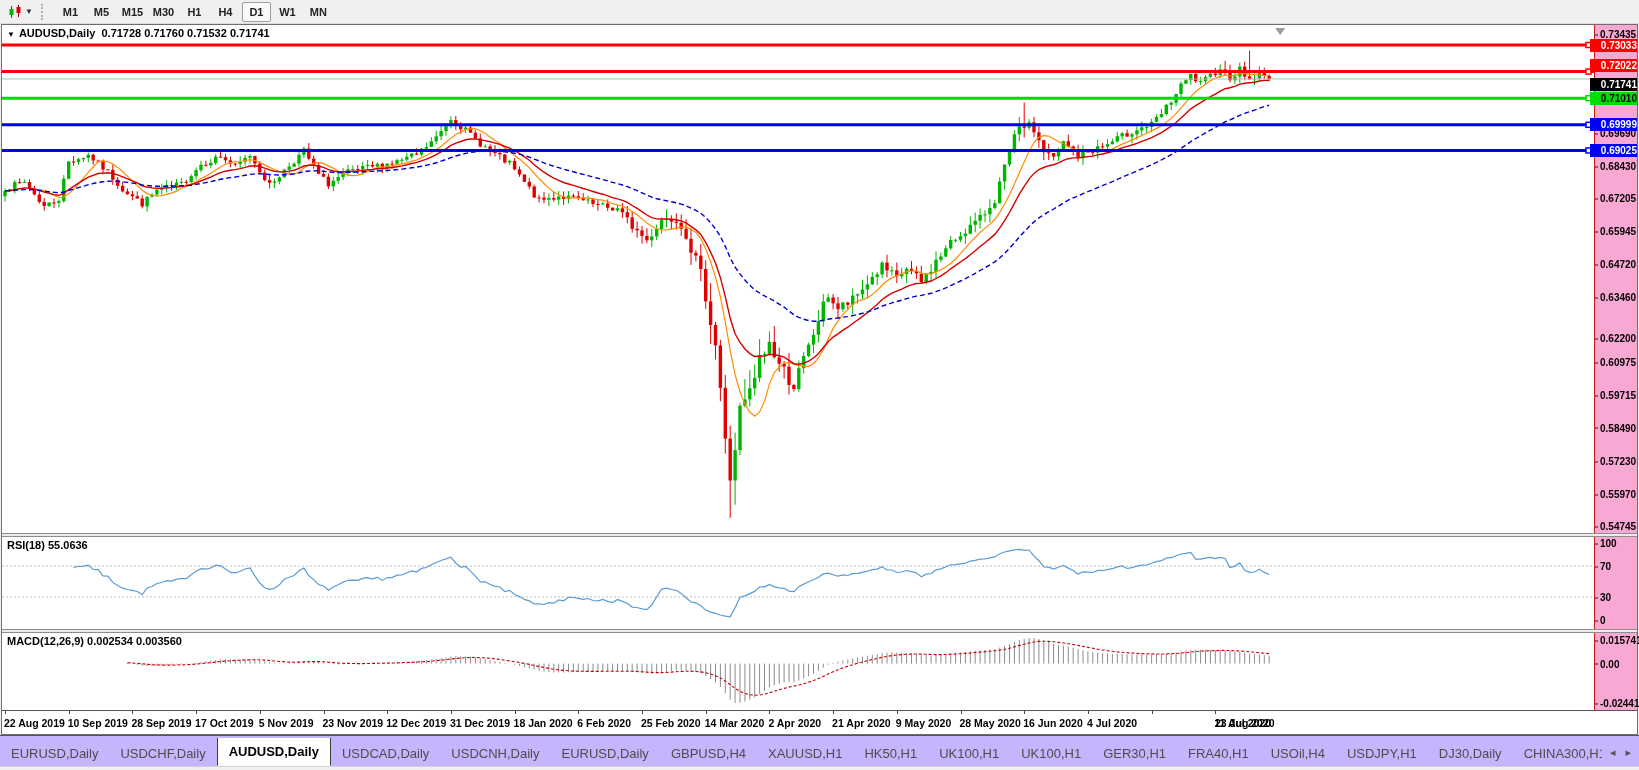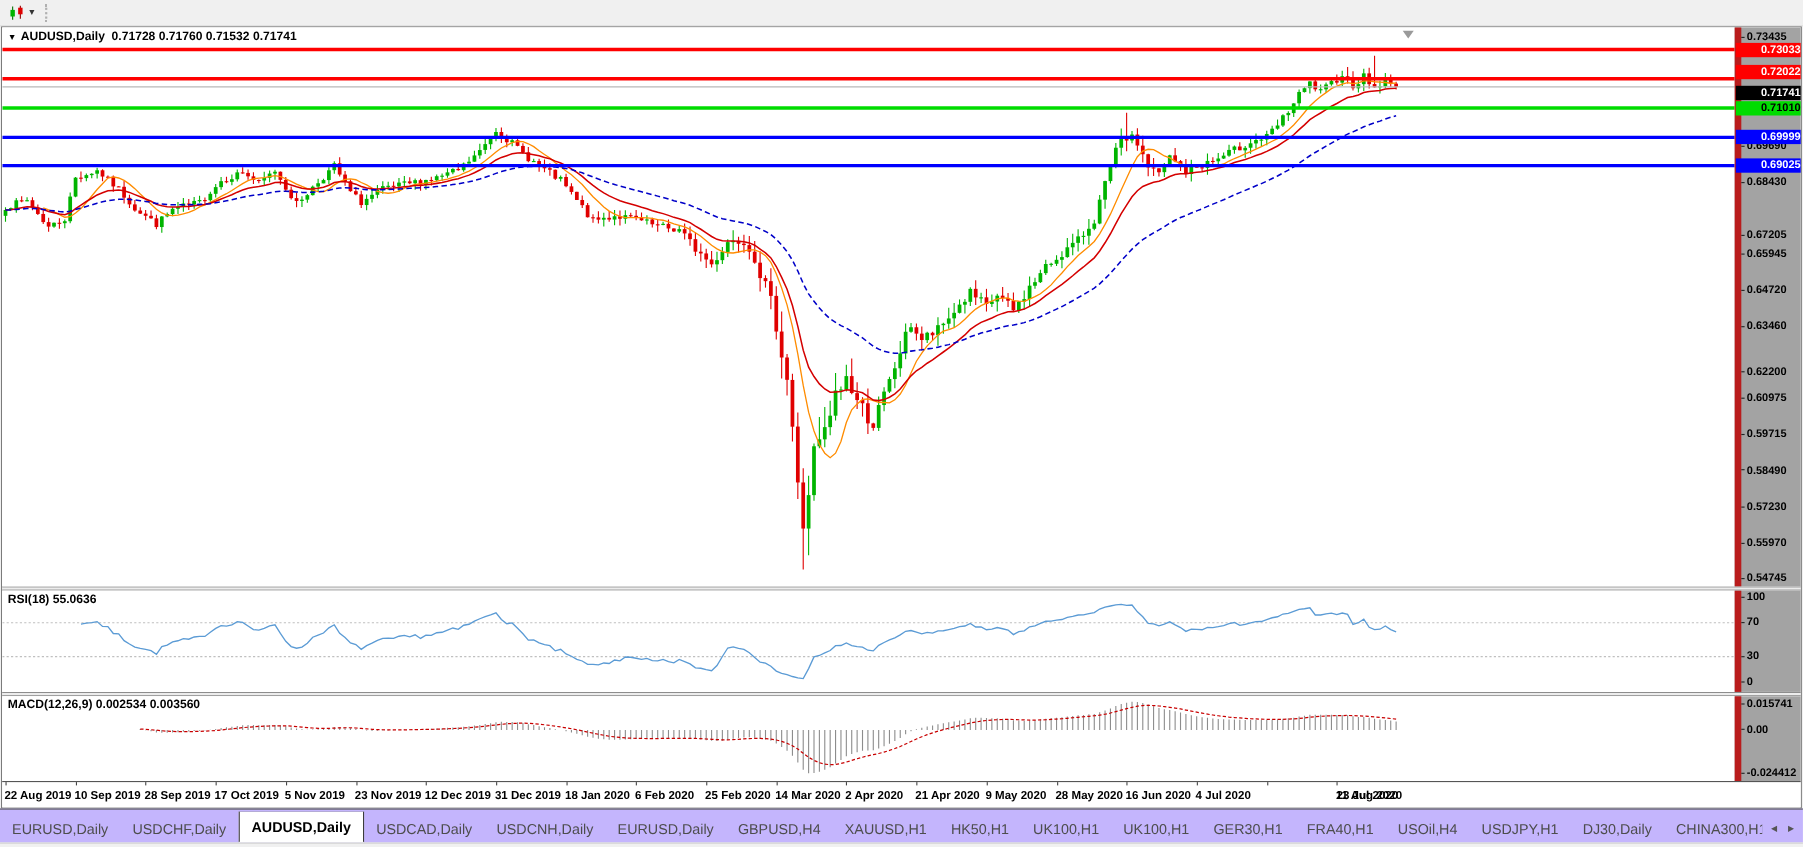--- a/index.html
+++ b/index.html
@@ -16,21 +16,21 @@
   .tfbtn.active{background:#f9f9f9;border:1px solid #9e9e9e;}
   
   .chart-window{position:absolute;top:24px;left:1px;width:1637px;height:711px;background:#fff;
     border:1px solid #6e6e6e;box-sizing:border-box;}
   .pane{position:relative;display:flex;background:#fff;}
   .pane-main{height:508px;}
   .pane-rsi{height:92px;}
   .pane-macd{height:77px;}
   .plot{flex:1 1 auto;position:relative;overflow:hidden;background:#fff;}
   .plot svg{position:absolute;left:0;top:0;}
-  .axis{width:60px;box-sizing:border-box;border-left:6px solid #b91c1c;position:relative;background:#a3a3a3;
+  .axis{width:43px;box-sizing:border-box;border-left:1px solid #b91c1c;position:relative;background:#f9a8d4;
     font-size:10px;font-weight:600;color:#000;}
   .ytick{position:absolute;left:0;white-space:nowrap;transform:translateY(-50%);}
   .ytick .mark{display:inline-block;width:3px;height:1px;background:#222;vertical-align:middle;margin-right:2px;}
   .ptag{position:absolute;left:-5px;right:0;height:13px;line-height:13px;padding-left:4px;
     font-size:10px;font-weight:700;white-space:nowrap;z-index:3;text-align:right;}
   .splitter{height:4px;background:#ececec;border-top:1px solid #8d8d8d;border-bottom:1px solid #8d8d8d;
     box-sizing:border-box;cursor:row-resize;}
   .chart-title{position:absolute;top:2px;left:5px;font-size:11px;font-weight:700;color:#000;z-index:2;white-space:nowrap;}
   .chart-title .tri{font-size:8px;margin-right:4px;}
   .pane-label{position:absolute;top:2px;left:5px;font-size:11px;font-weight:600;color:#000;z-index:2;white-space:nowrap;}
@@ -59,20 +59,31 @@
     <div class="tool-icon">
       <svg width="14" height="14" viewBox="0 0 14 14">
         <line x1="3.5" y1="1" x2="3.5" y2="13" stroke="#007000" stroke-width="1"></line>
         <rect x="1.5" y="4" width="4" height="6" fill="#00B400"></rect>
         <line x1="10.5" y1="0" x2="10.5" y2="12" stroke="#900000" stroke-width="1"></line>
         <rect x="8.5" y="2" width="4" height="6" fill="#E00000"></rect>
       </svg>
     </div>
     <div class="caret">▼</div>
     <div class="grip"></div>
+    <div class="tf-buttons" id="tf-buttons" style="display:flex;">
+        <div class="tfbtn">M1</div>
+        <div class="tfbtn">M5</div>
+        <div class="tfbtn">M15</div>
+        <div class="tfbtn">M30</div>
+        <div class="tfbtn">H1</div>
+        <div class="tfbtn">H4</div>
+        <div class="tfbtn active">D1</div>
+        <div class="tfbtn">W1</div>
+        <div class="tfbtn">MN</div>
+      </div>
   </div>
 
   <div class="chart-window">
 
     <div class="pane pane-main">
       <div class="plot" id="main-plot">
         <svg id="svg-main" width="1594" height="508">
             <line x1="3.0" y1="163.4" x2="3.0" y2="176.6" stroke="#00B400" stroke-width="1"></line>
             <rect x="1.3" y="165.9" width="3.4" height="5.3" fill="#00B400"></rect>
             <line x1="7.9" y1="163.7" x2="7.9" y2="166.4" stroke="#00B400" stroke-width="1"></line>
@@ -608,21 +619,21 @@
             <path d="M 1273.2 3 h 10 l -5 7 z" fill="#9a9a9a"></path>
           </svg>
         <div class="chart-title">
           <span class="tri">▼</span><span>AUDUSD,Daily</span>&nbsp;&nbsp;<span>0.71728 0.71760 0.71532 0.71741</span>
         </div>
       </div>
       <div class="axis" id="main-axis">
           <div class="ytick" style="top: 9.46829px;"><span class="mark"></span>0.73435</div>
           <div class="ytick" style="top: 107.965px;"><span class="mark"></span>0.69690</div>
           <div class="ytick" style="top: 141.104px;"><span class="mark"></span>0.68430</div>
-          <div class="ytick" style="top: 173.322px; margin-top: 16px;"><span class="mark"></span>0.67205</div>
+          <div class="ytick" style="top: 173.322px;"><span class="mark"></span>0.67205</div>
           <div class="ytick" style="top: 206.461px;"><span class="mark"></span>0.65945</div>
           <div class="ytick" style="top: 238.68px;"><span class="mark"></span>0.64720</div>
           <div class="ytick" style="top: 271.819px;"><span class="mark"></span>0.63460</div>
           <div class="ytick" style="top: 313px;"><span class="mark"></span>0.62200</div>
           <div class="ytick" style="top: 337.176px;"><span class="mark"></span>0.60975</div>
           <div class="ytick" style="top: 370.315px;"><span class="mark"></span>0.59715</div>
           <div class="ytick" style="top: 402.534px;"><span class="mark"></span>0.58490</div>
           <div class="ytick" style="top: 435.673px;"><span class="mark"></span>0.57230</div>
           <div class="ytick" style="top: 468.812px;"><span class="mark"></span>0.55970</div>
           <div class="ytick" style="top: 501.03px;"><span class="mark"></span>0.54745</div>

